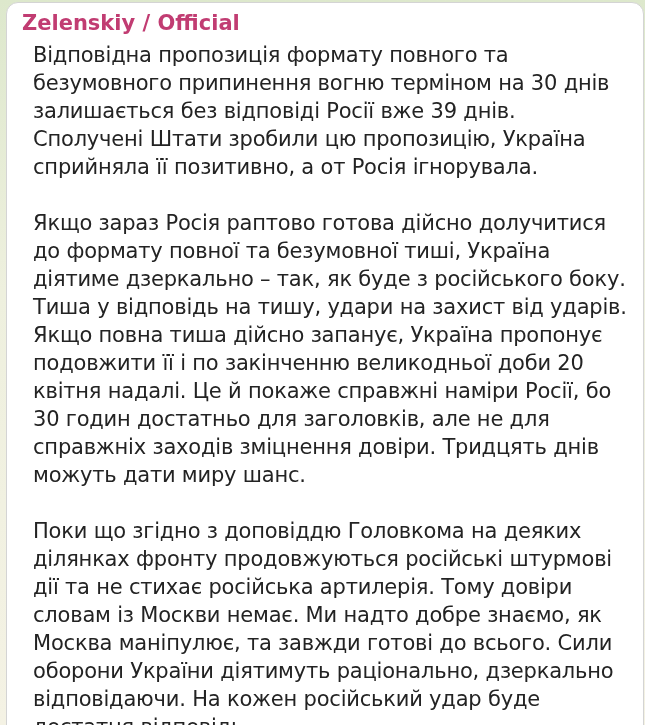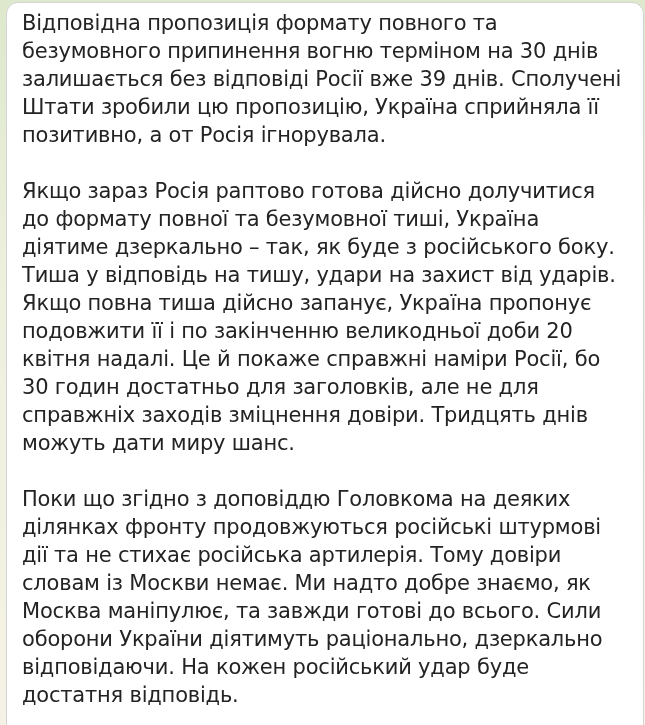--- a/index.html
+++ b/index.html
@@ -33,30 +33,31 @@
     color: #c13c72;
     line-height: 28px;
     margin: 0 0 4px 0;
     cursor: pointer;
   }
   .message-text p {
     font-size: 21px;
     line-height: 28px;
     color: #232323;
     font-weight: 500;
-    margin: 0 0 28px 0;
+    margin: 0 0 28px 11px;
     letter-spacing: -0.2px;
   }
   .message-text p:last-child {
     margin-bottom: 0;
   }
 </style>
 </head>
 <body>
 
 <div class="message-bubble">
+  <div class="channel-name">Zelenskiy / Official</div>
   <div class="message-text">
     <p>Відповідна пропозиція формату повного та безумовного припинення вогню терміном на 30 днів залишається без відповіді Росії вже 39 днів. Сполучені Штати зробили цю пропозицію, Україна сприйняла її позитивно, а от Росія ігнорувала.</p>
     <p>Якщо зараз Росія раптово готова дійсно долучитися до формату повної та безумовної тиші, Україна діятиме дзеркально – так, як буде з російського боку. Тиша у відповідь на тишу, удари на захист від ударів. Якщо повна тиша дійсно запанує, Україна пропонує подовжити її і по закінченню великодньої доби 20 квітня надалі. Це й покаже справжні наміри Росії, бо 30 годин достатньо для заголовків, але не для справжніх заходів зміцнення довіри. Тридцять днів можуть дати миру шанс.</p>
     <p>Поки що згідно з доповіддю Головкома на деяких ділянках фронту продовжуються російські штурмові дії та не стихає російська артилерія. Тому довіри словам із Москви немає. Ми надто добре знаємо, як Москва маніпулює, та завжди готові до всього. Сили оборони України діятимуть раціонально, дзеркально відповідаючи. На кожен російський удар буде достатня відповідь.</p>
 
   </div>
 </div>
 
 </body></html>

